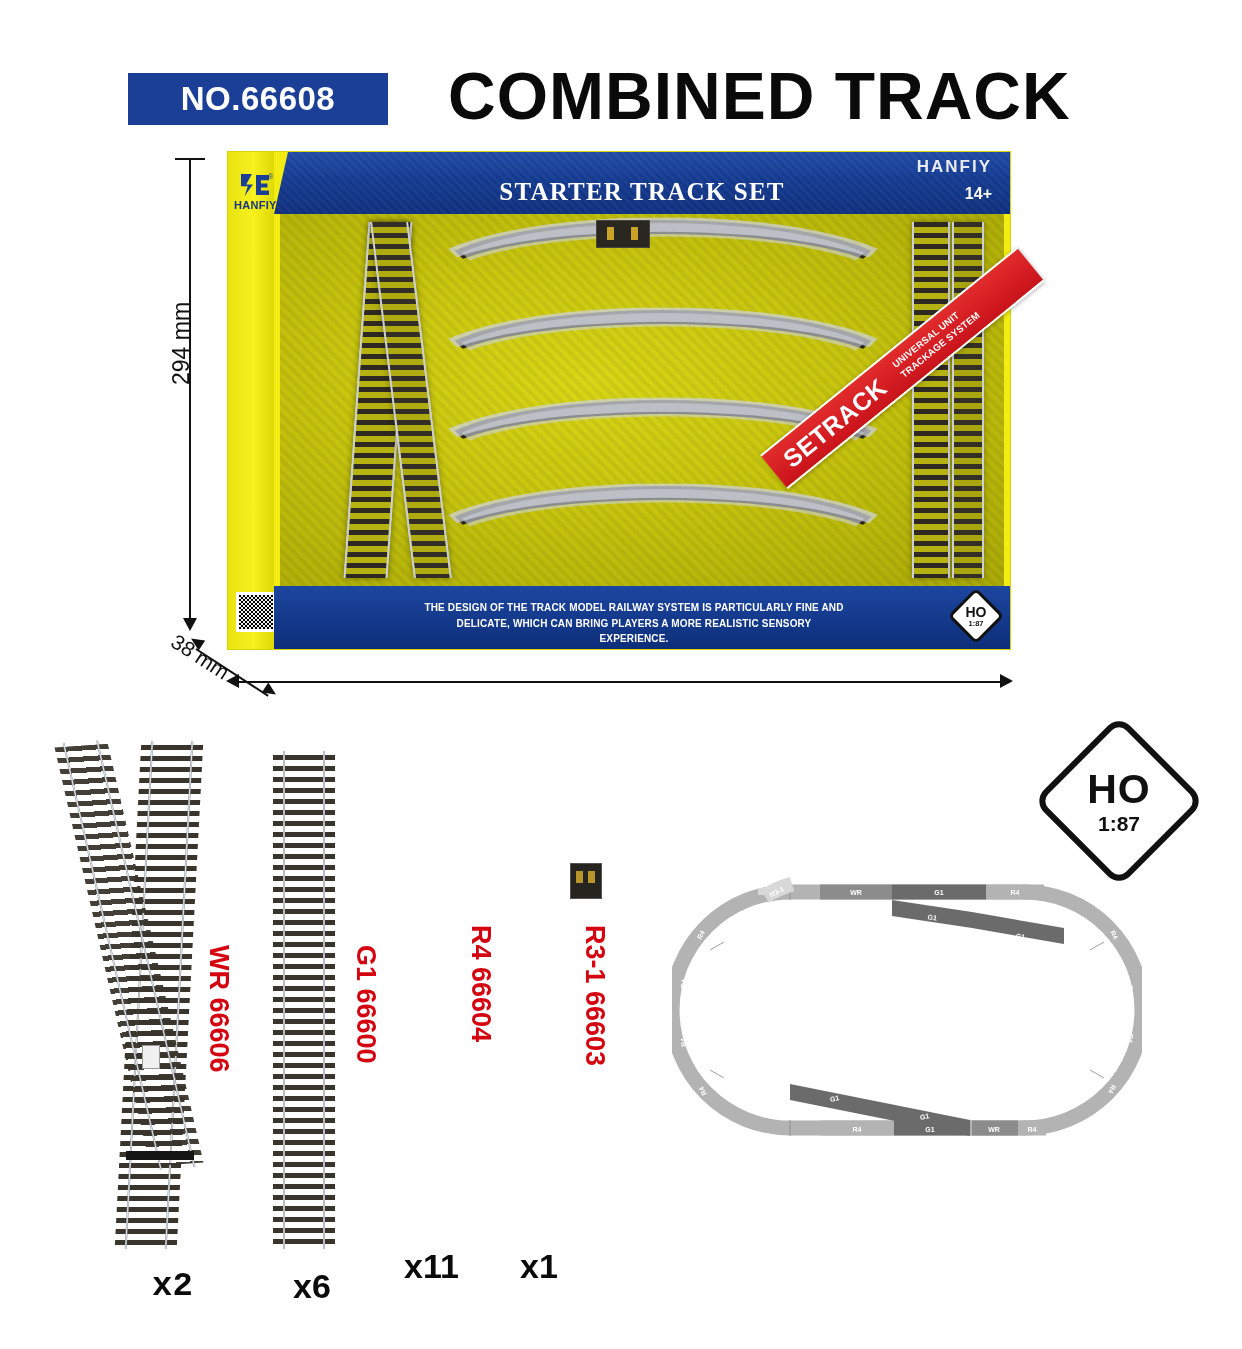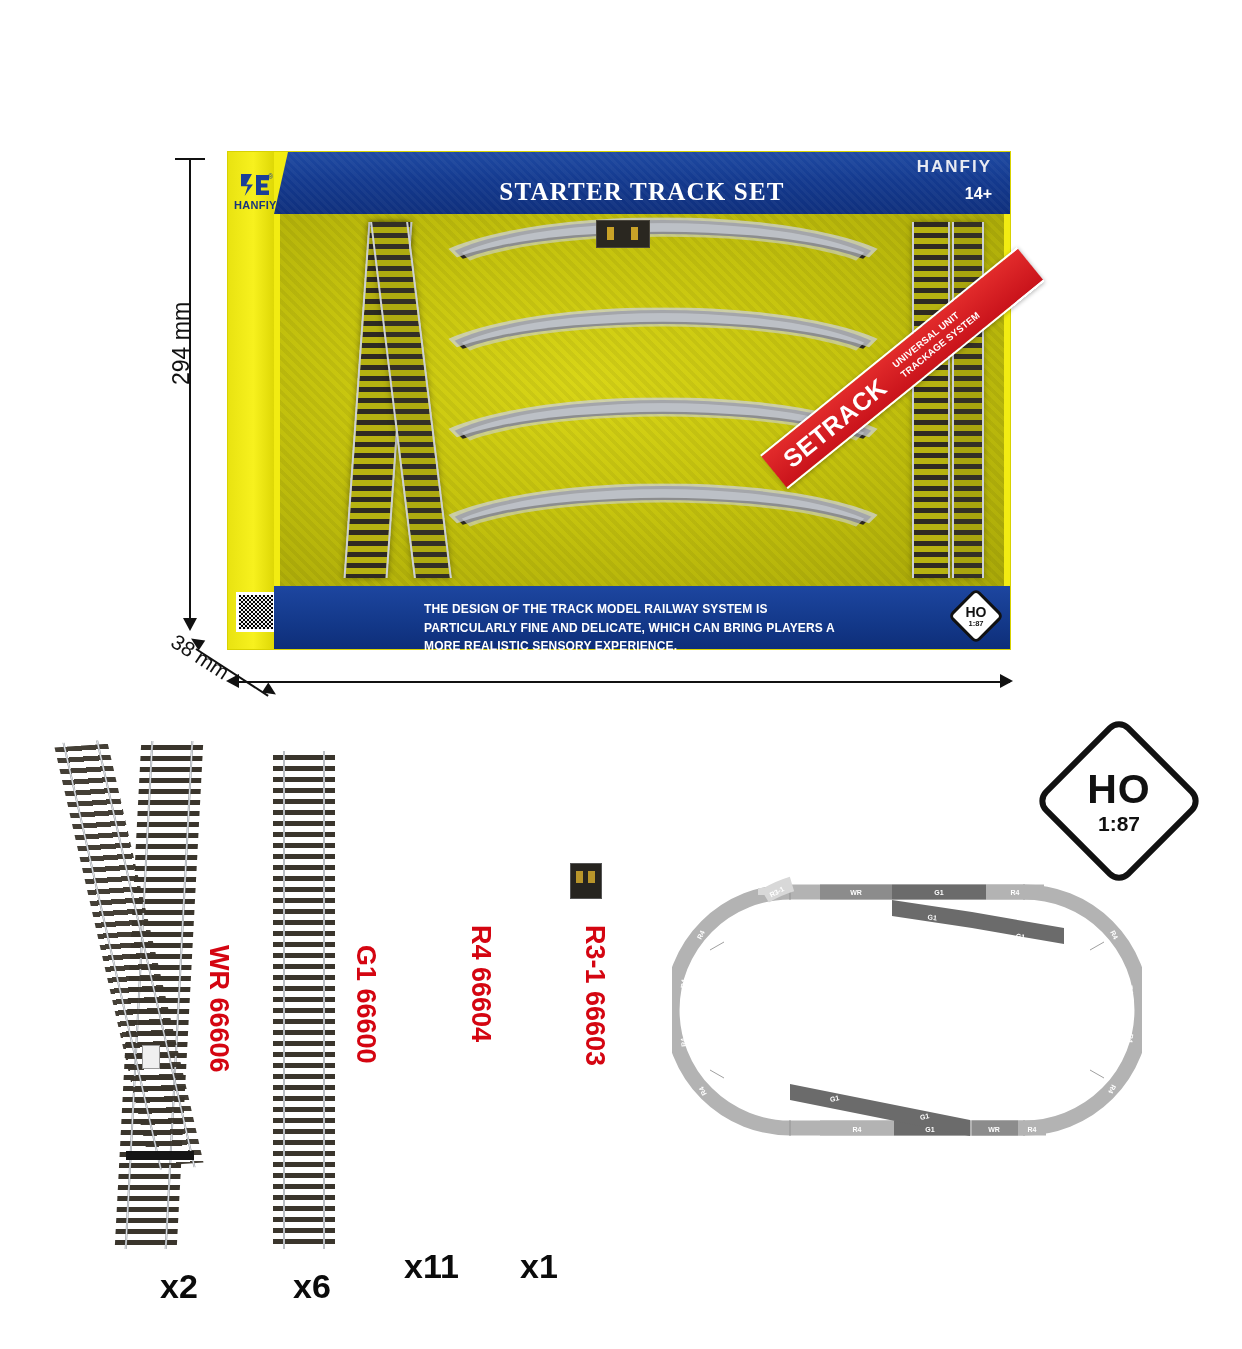--- a/index.html
+++ b/index.html
@@ -183,22 +183,23 @@
     background:#2a2720;border:1px solid #4a463c;
   }
   #tray-connector .pin{position:absolute;top:6px;width:7px;height:13px;background:#c9a227;}
   
   #box-footer{
     position:absolute;left:46px;top:434px;width:736px;height:63px;
     background:linear-gradient(180deg,#1d46a0 0%,#133889 60%,#0e2e79 100%);
   }
   #box-footer-text{
     position:absolute;left:150px;top:14px;width:420px;
-    color:#fff;font-size:12px;font-weight:bold;line-height:1.55;
+    color:#fff;font-size:10px;font-weight:bold;line-height:1.55;
     letter-spacing:.15px;
+    text-align:center;
   }
   
   #setrack-banner{
     position:absolute;left:546px;top:298px;width:330px;height:40px;
     background:linear-gradient(180deg,#e22b2b 0%,#c9131b 100%);
     transform:rotate(-39deg);transform-origin:left center;
     box-shadow:0 1px 4px rgba(0,0,0,.3);
     border-top:2px solid #fff;border-bottom:2px solid #fff;
   }
   #setrack-name{
@@ -289,20 +290,24 @@
     line-height:1.22;font-family:"Liberation Sans",sans-serif;
   }
   .acc-swatch{
     width:15px;height:15px;margin-right:7px;flex:none;
   }
 </style>
 </head>
 <body>
 
 <div id="header">
+  <div id="sku-badge">
+    <span>NO.66608</span>
+  </div>
+  <div id="main-title">COMBINED TRACK</div>
 </div>
 
 <div>
   <div class="dim-line" id="dim-v-tick-top"></div>
   <div class="dim-line" id="dim-v-line"></div>
   <div id="dim-v-arrow"></div>
   <div id="dim-v-label">294 mm</div>
 
   <div class="dim-line" id="dim-h-line"></div>
   <div id="dim-h-arrow-l"></div>
@@ -401,21 +406,21 @@
         <div class="rail r"></div>
     </div>
     <div class="trk" style="left:22px;top:0;width:54px;height:420px;transform:skewX(9deg) rotate(-4deg);opacity:.95;">
       <div class="sleepers"></div>
       <div class="rail l"></div>
         <div class="rail r"></div>
     </div>
     <div style="position:absolute;left:46px;top:406px;width:68px;height:9px;background:#151515;"></div>
     <div style="position:absolute;left:62px;top:300px;width:16px;height:22px;background:#f0f0f0;border:1px solid #999;"></div>
     <div class="part-label" style="left:154px;top:200px;">WR 66606</div>
-    <div class="part-qty" style="left:80px;top:522px;">x2</div>
+    <div class="part-qty" style="left:72px;top:522px;font-family:Liberation Mono, monospace;">x2</div>
   </div>
 
   <div class="part" style="left:185px;top:30px;width:110px;height:490px;">
     <div class="trk" style="left:8px;top:0;width:62px;height:490px;">
       <div class="sleepers"></div>
       <div class="rail l"></div>
         <div class="rail r"></div>
     </div>
     <div class="part-label" style="left:116px;top:190px;">G1 66600</div>
     <div class="part-qty" style="left:28px;top:512px;">x6</div>

